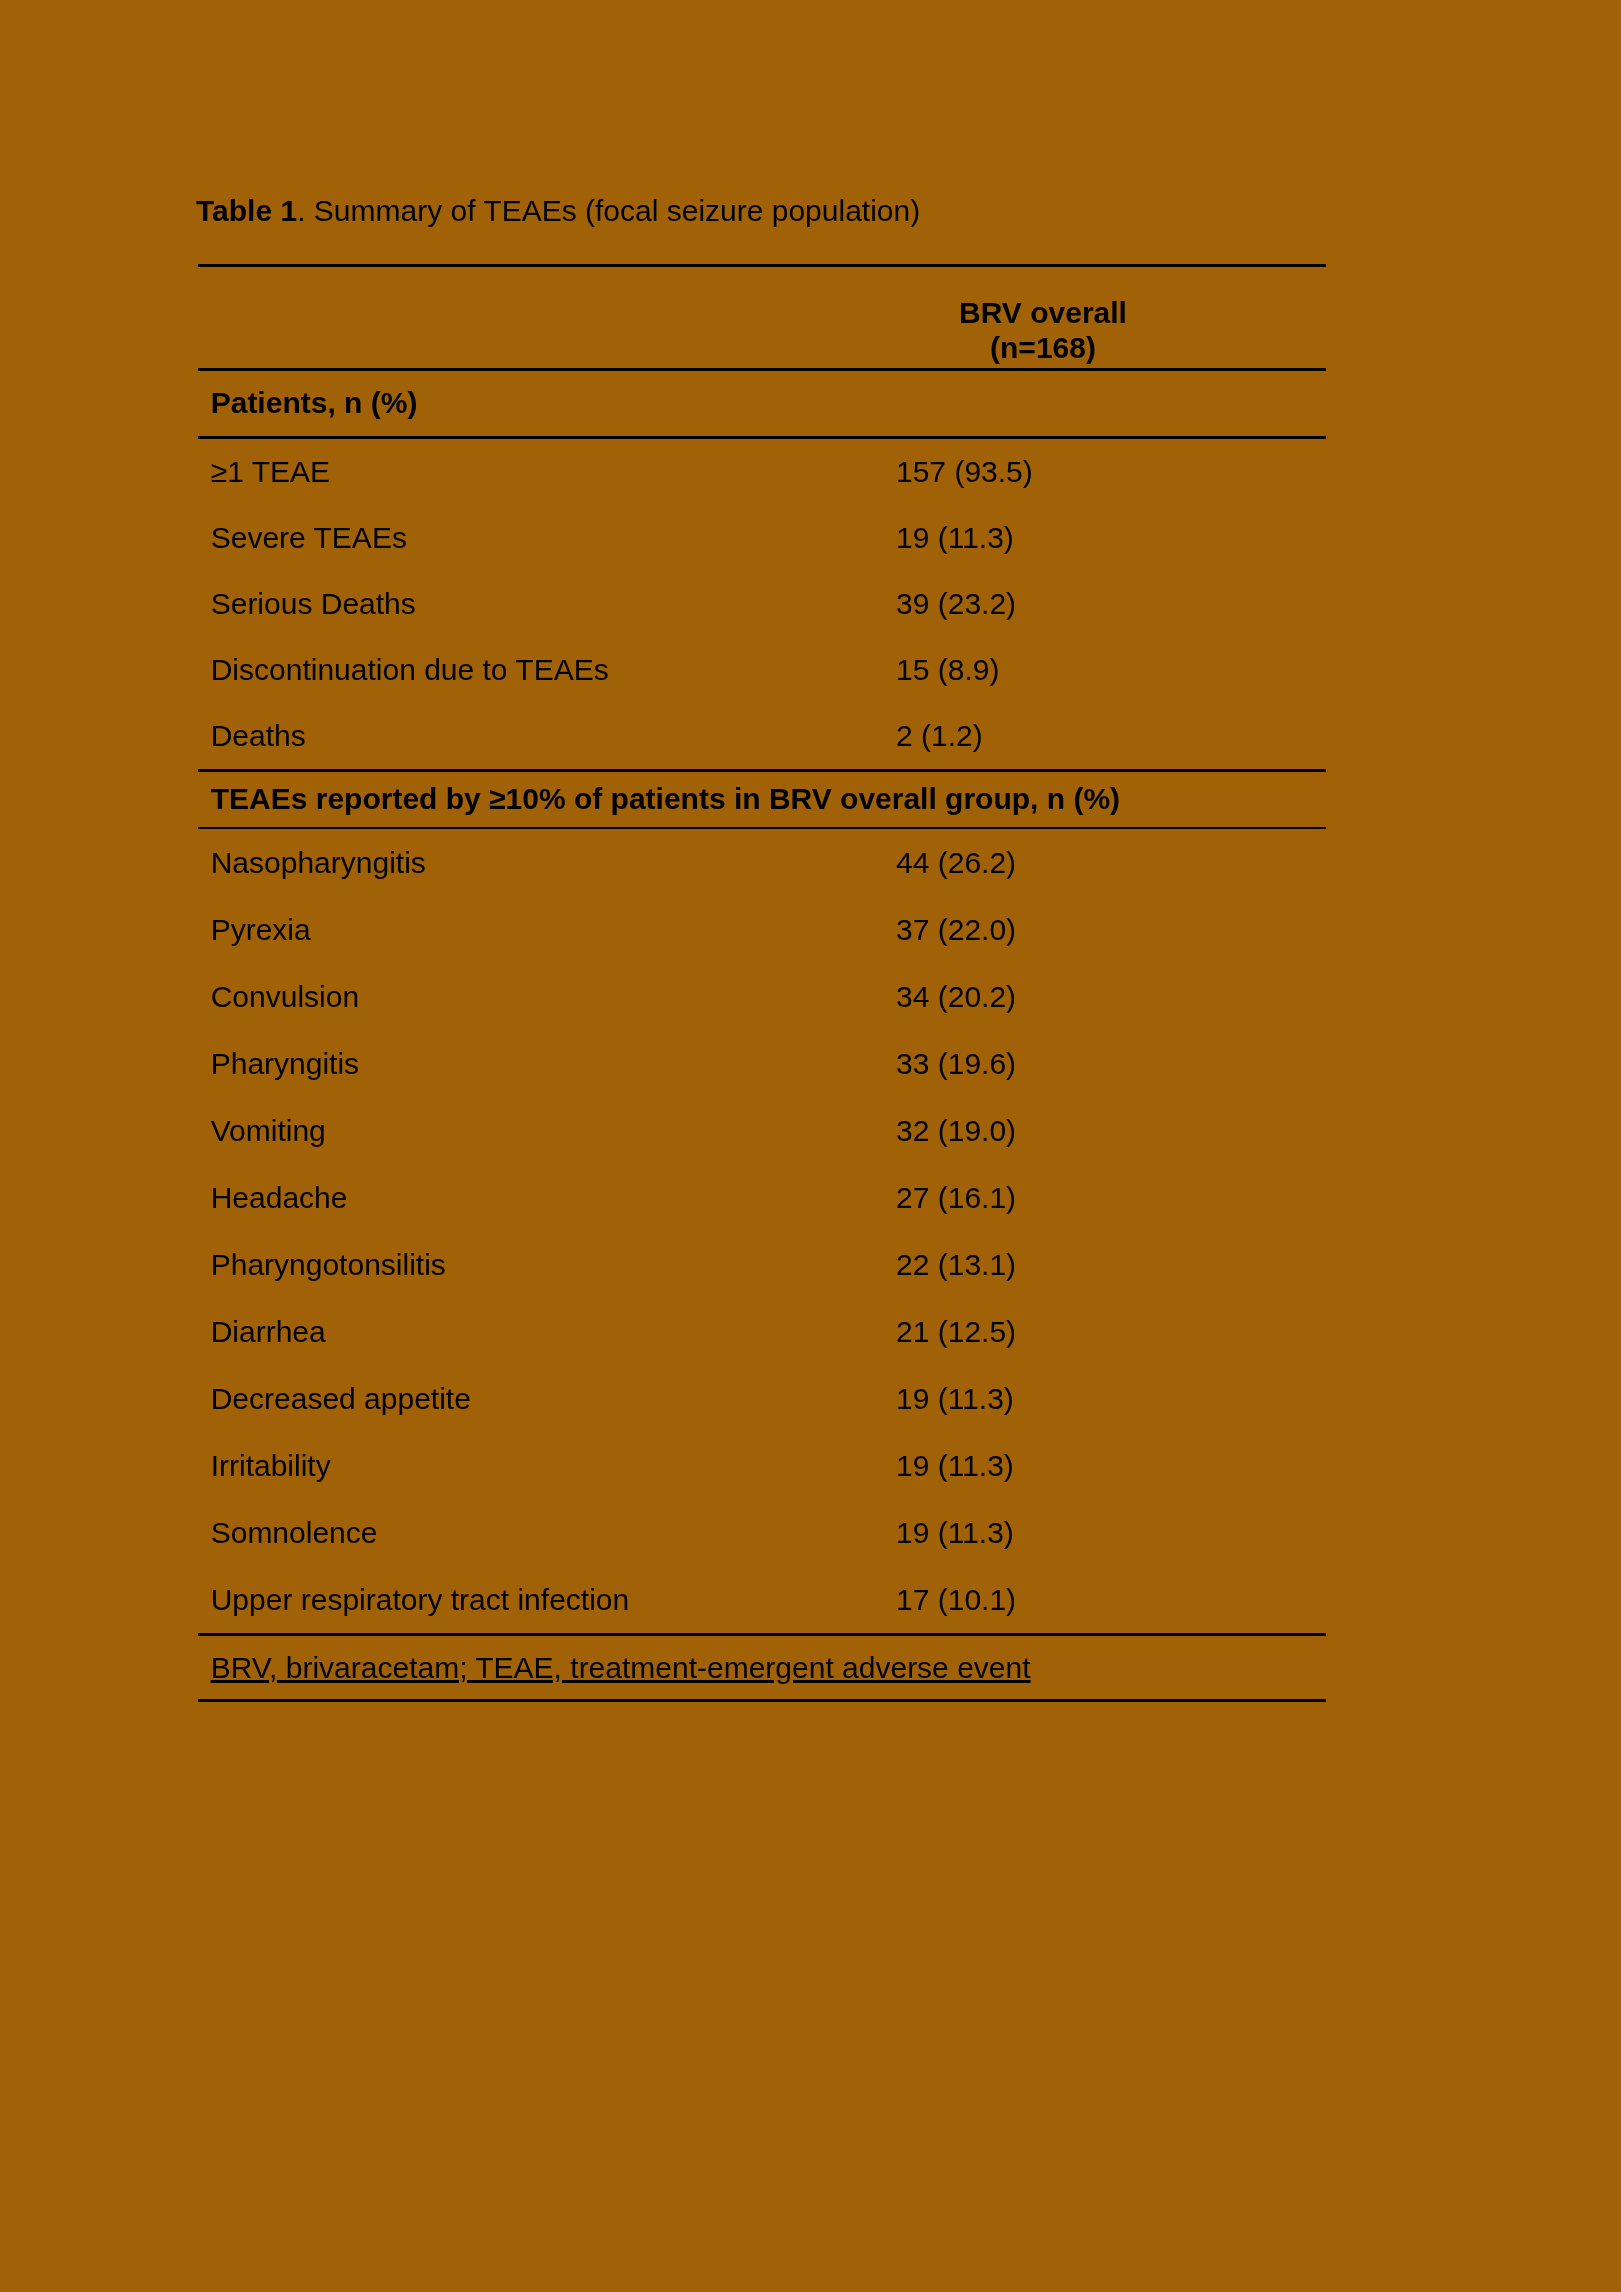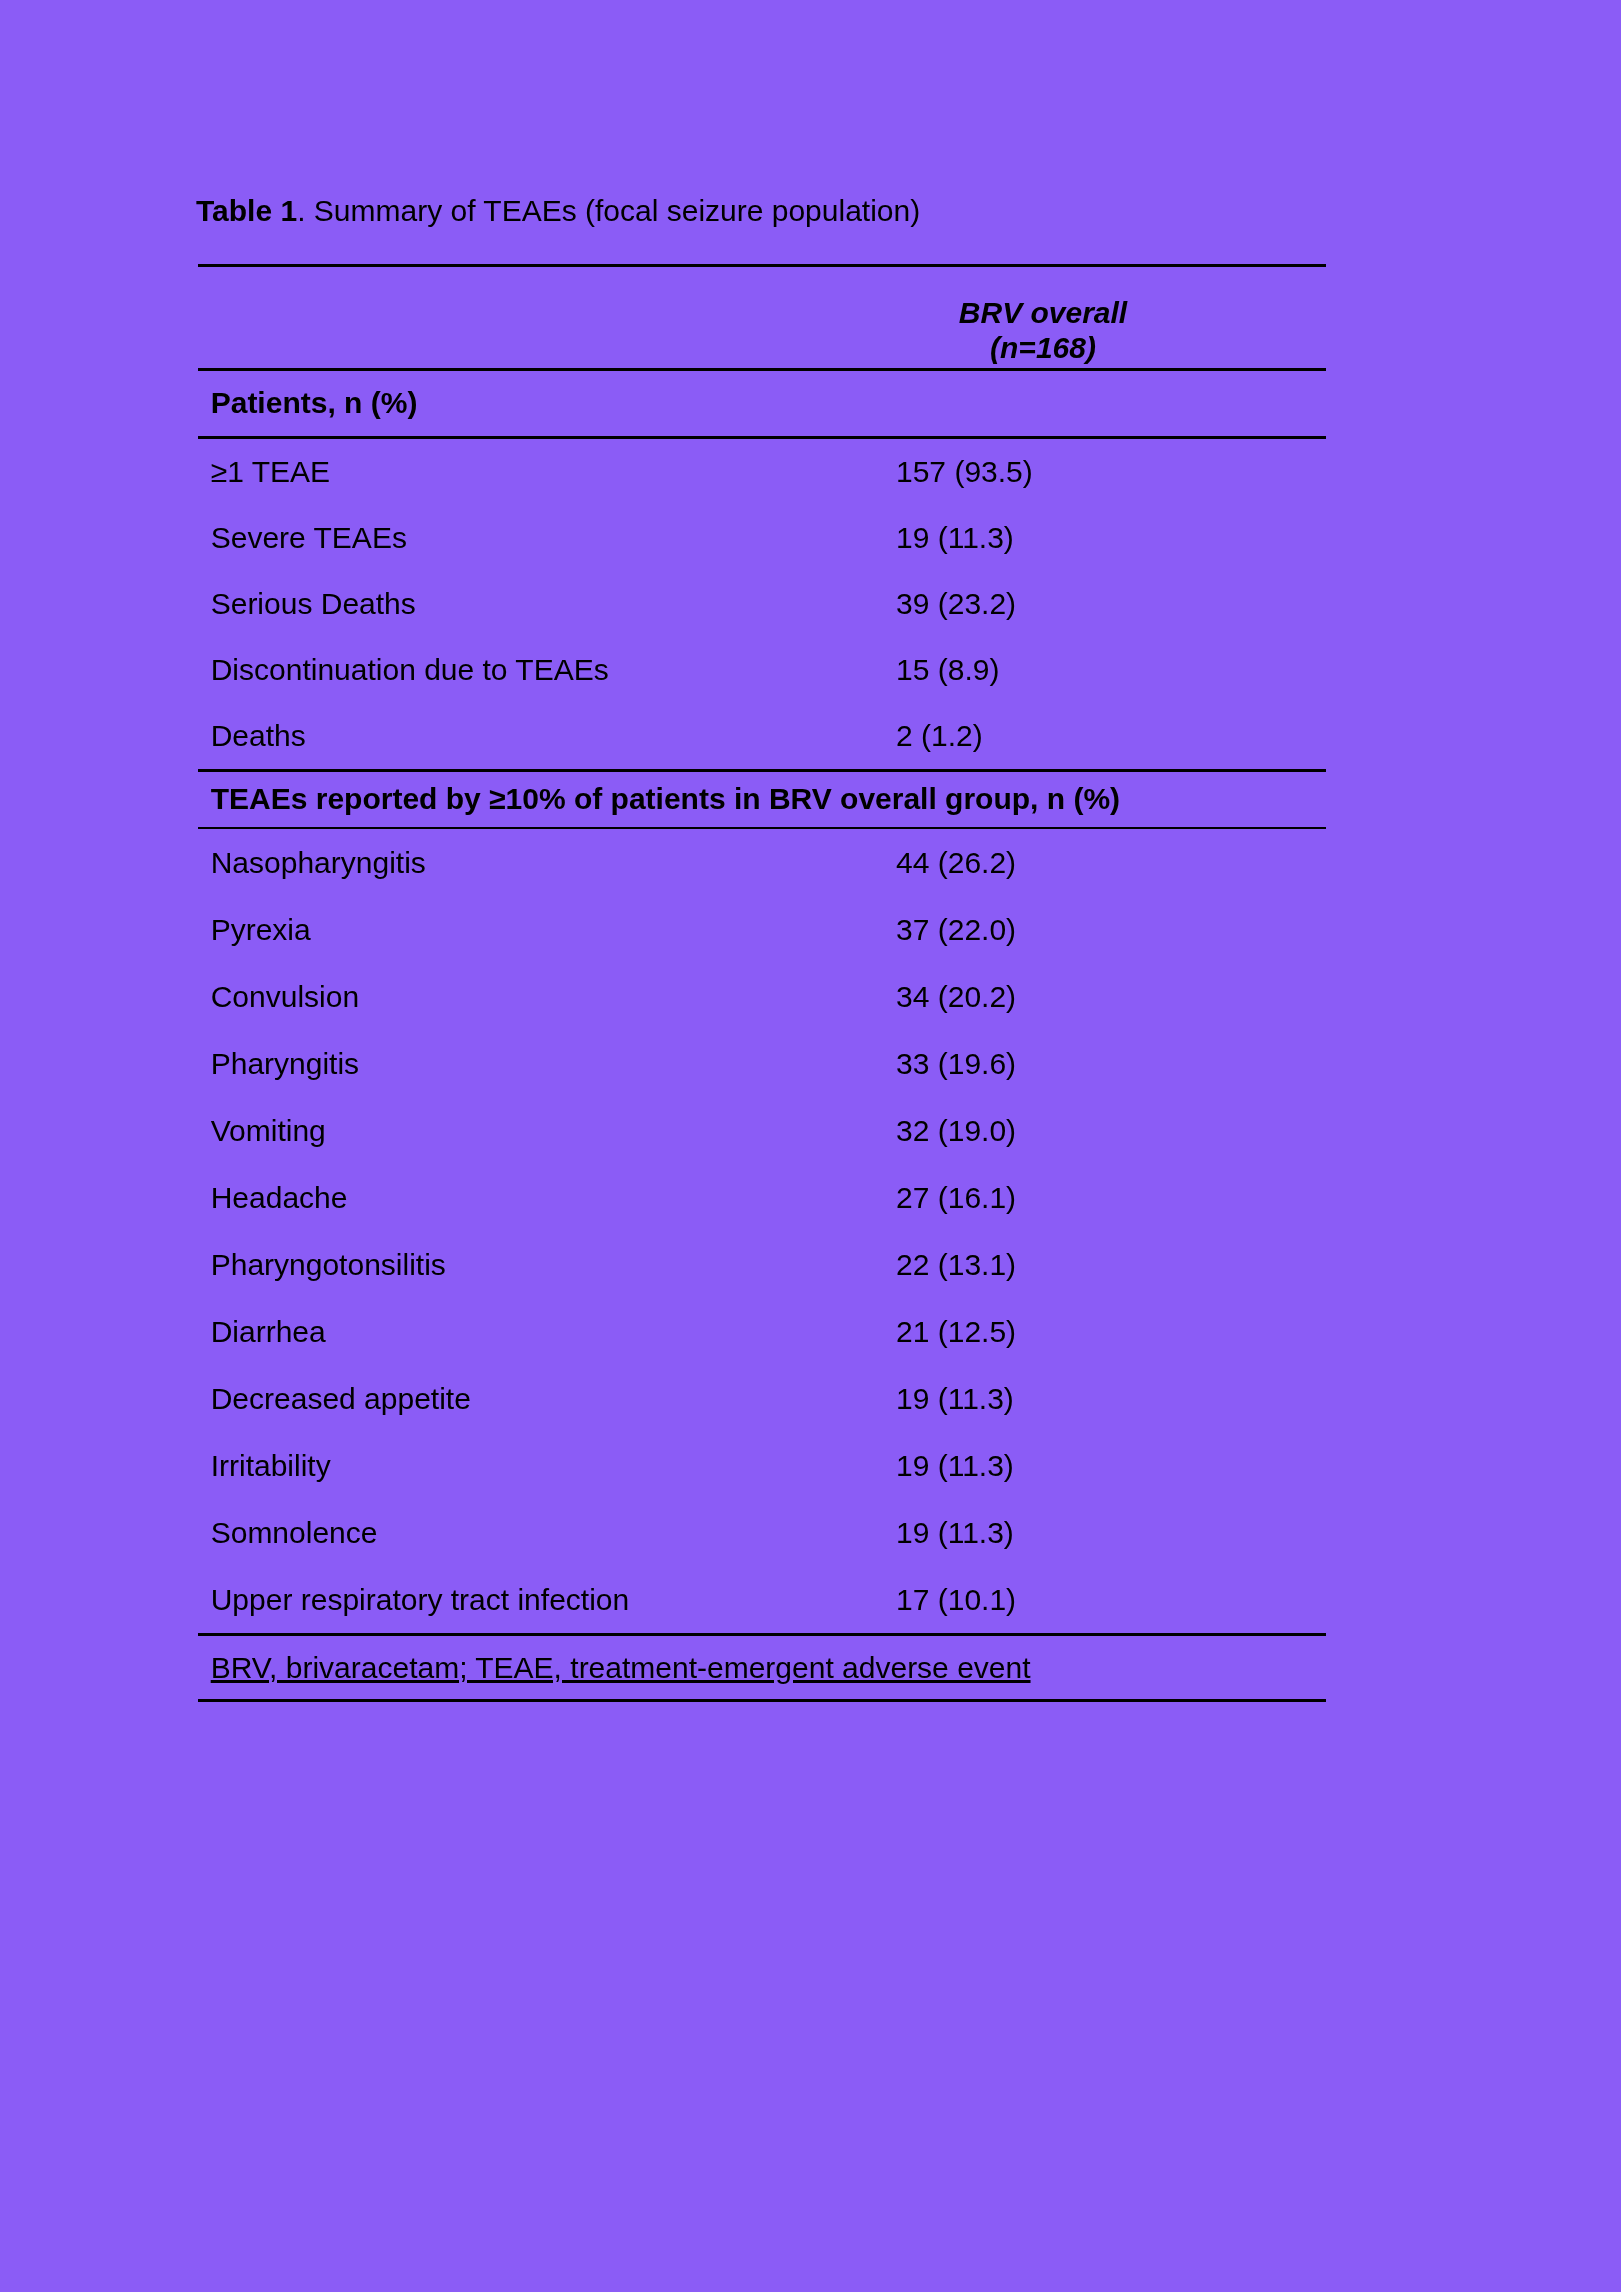--- a/index.html
+++ b/index.html
@@ -1,21 +1,21 @@
 <!DOCTYPE html>
 <html><head>
 <meta charset="utf-8">
 <style>
   * { margin: 0; padding: 0; box-sizing: border-box; }
   html, body { background: #ffffff; }
   .page {
     position: relative;
     width: 1621px;
     height: 2293px;
-    background: #8b5cf6;
+    background: #a16207;
     font-family: "Liberation Sans", sans-serif;
     color: #000000;
     overflow: hidden;
   }
   .doc-title {
     position: absolute;
     left: 196px;
     top: 193px;
     font-size: 30px;
     line-height: 36px;
@@ -36,21 +36,20 @@
   }
   .header-row {
     height: 101px;
     align-items: end;
   }
   .header-cell {
     text-align: center;
     font-weight: bold;
     line-height: 35px;
     padding-bottom: 2.9px;
-    font-style: italic;
   }
   .section-row {
     height: 65px;
     display: flex;
     align-items: center;
     font-weight: bold;
     padding-left: 12.7px;
     text-align: right;
   }
   .section-row.section-2 { height: 55px; }

